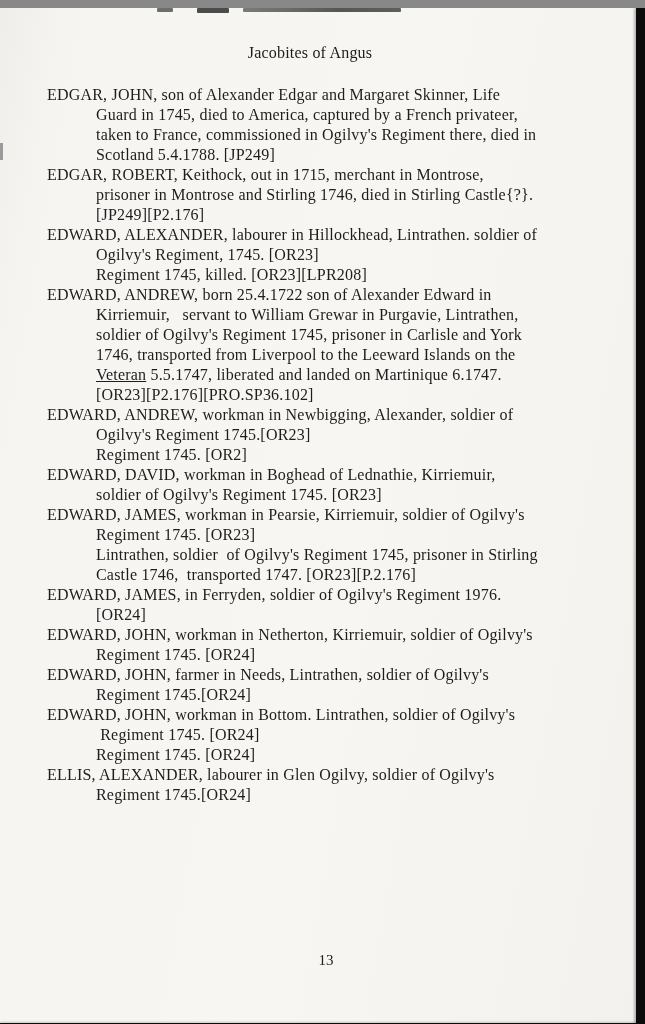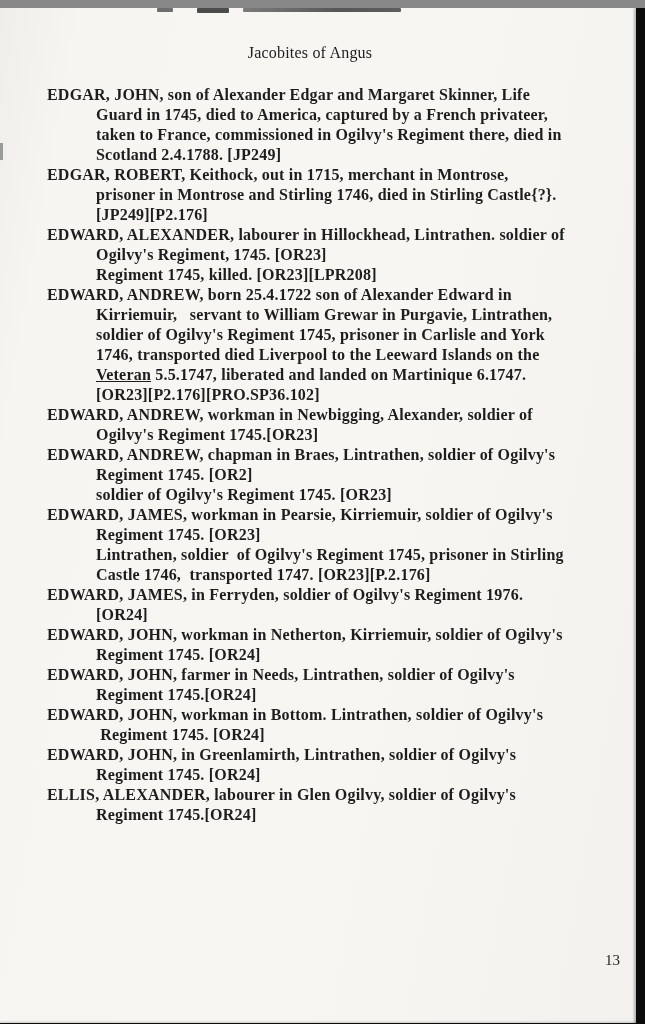--- a/index.html
+++ b/index.html
@@ -23,32 +23,32 @@
     letter-spacing: 0.2px;
   }
   .entries {
     position: absolute;
     top: 77px;
     left: 47px;
     width: 586px;
     font-size: 16px;
     line-height: 20px;
     letter-spacing: 0.2px;
-    font-weight: bold;
   }
   .line { white-space: pre-wrap; }
   .line.cont { padding-left: 49px; }
   .uline { text-decoration: underline; }
   .page-number {
     position: absolute;
     top: 944px;
     left: 0;
     width: 620px;
-    text-align: right;
+    text-align: center;
     font-size: 15px;
+    padding-left: 16px;
   }
   
   .edge-right {
     position: absolute;
     top: 0; right: 0;
     width: 9px; height: 1024px;
     background: #0b0b0b;
     box-shadow: -2px 0 2px rgba(0,0,0,0.25);
   }
   .edge-bottom {
@@ -74,51 +74,51 @@
   <div class="top-mark-3"></div>
   <div class="left-mark"></div>
 
   <div class="header">Jacobites of Angus</div>
 
   <div class="entries">
       <div class="entry">
         <div class="line">EDGAR, JOHN, son of Alexander Edgar and Margaret Skinner, Life</div>
         <div class="line cont">Guard in 1745, died to America, captured by a French privateer,</div>
         <div class="line cont">taken to France, commissioned in Ogilvy's Regiment there, died in</div>
-        <div class="line cont">Scotland 2.4.1788. [JP249]</div>
+        <div class="line cont">Scotland 5.4.1788. [JP249]</div>
       </div>
       <div class="entry">
         <div class="line">EDGAR, ROBERT, Keithock, out in 1715, merchant in Montrose,</div>
         <div class="line cont">prisoner in Montrose and Stirling 1746, died in Stirling Castle{?}.</div>
         <div class="line cont">[JP249][P2.176]</div>
       </div>
       <div class="entry">
         <div class="line">EDWARD, ALEXANDER, labourer in Hillockhead, Lintrathen. soldier of</div>
         <div class="line cont">Ogilvy's Regiment, 1745. [OR23]</div>
       </div>
       <div class="entry">
         <div class="line cont">Regiment 1745, killed. [OR23][LPR208]</div>
       </div>
       <div class="entry">
         <div class="line">EDWARD, ANDREW, born 25.4.1722 son of Alexander Edward in</div>
         <div class="line cont">Kirriemuir,   servant to William Grewar in Purgavie, Lintrathen,</div>
         <div class="line cont">soldier of Ogilvy's Regiment 1745, prisoner in Carlisle and York</div>
-        <div class="line cont">1746, transported died Liverpool to the Leeward Islands on the</div>
+        <div class="line cont">1746, transported from Liverpool to the Leeward Islands on the</div>
         <div class="line cont"><span class="uline">Veteran</span> 5.5.1747, liberated and landed on Martinique 6.1747.</div>
         <div class="line cont">[OR23][P2.176][PRO.SP36.102]</div>
       </div>
       <div class="entry">
         <div class="line">EDWARD, ANDREW, workman in Newbigging, Alexander, soldier of</div>
         <div class="line cont">Ogilvy's Regiment 1745.[OR23]</div>
       </div>
       <div class="entry">
-        <div class="line">EDWARD, ANDREW, chapman in Braes, Lintrathen, soldier of Ogilvy's</div>
         <div class="line cont">Regiment 1745. [OR2]</div>
       </div>
       <div class="entry">
+        <div class="line">EDWARD, DAVID, workman in Boghead of Lednathie, Kirriemuir,</div>
         <div class="line cont">soldier of Ogilvy's Regiment 1745. [OR23]</div>
       </div>
       <div class="entry">
         <div class="line">EDWARD, JAMES, workman in Pearsie, Kirriemuir, soldier of Ogilvy's</div>
         <div class="line cont">Regiment 1745. [OR23]</div>
       </div>
       <div class="entry">
         <div class="line cont">Lintrathen, soldier  of Ogilvy's Regiment 1745, prisoner in Stirling</div>
         <div class="line cont">Castle 1746,  transported 1747. [OR23][P.2.176]</div>
       </div>
@@ -132,21 +132,20 @@
       </div>
       <div class="entry">
         <div class="line">EDWARD, JOHN, farmer in Needs, Lintrathen, soldier of Ogilvy's</div>
         <div class="line cont">Regiment 1745.[OR24]</div>
       </div>
       <div class="entry">
         <div class="line">EDWARD, JOHN, workman in Bottom. Lintrathen, soldier of Ogilvy's</div>
         <div class="line cont"> Regiment 1745. [OR24]</div>
       </div>
       <div class="entry">
-        <div class="line">EDWARD, JOHN, in Greenlamirth, Lintrathen, soldier of Ogilvy's</div>
         <div class="line cont">Regiment 1745. [OR24]</div>
       </div>
       <div class="entry">
         <div class="line">ELLIS, ALEXANDER, labourer in Glen Ogilvy, soldier of Ogilvy's</div>
         <div class="line cont">Regiment 1745.[OR24]</div>
       </div>
     </div>
 
   <div class="page-number">13</div>
 

